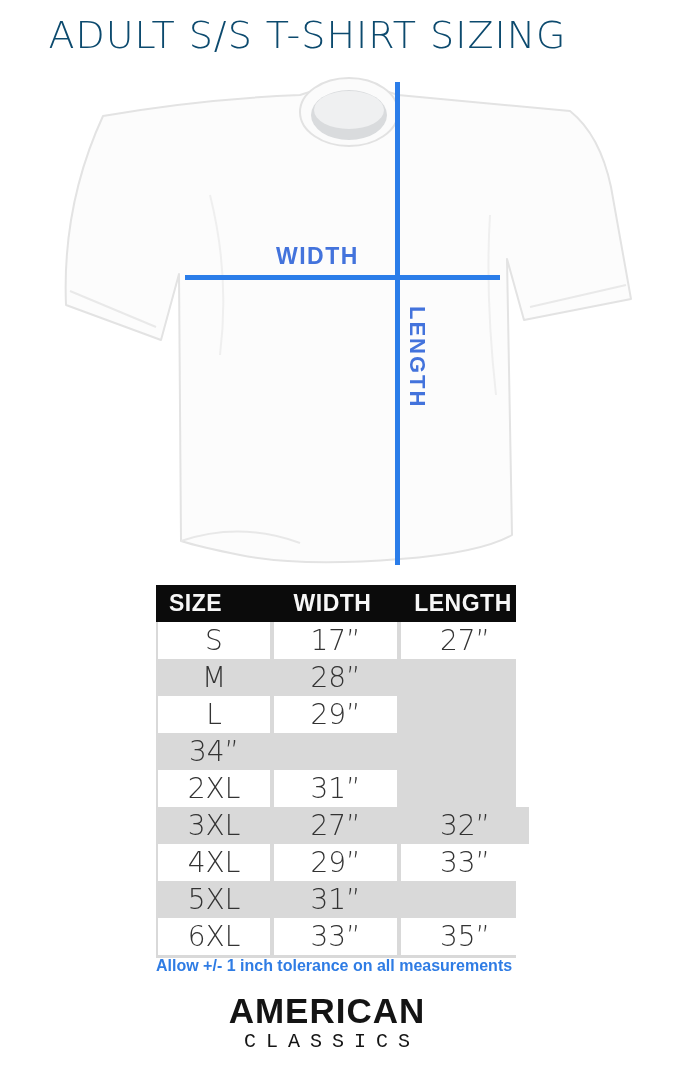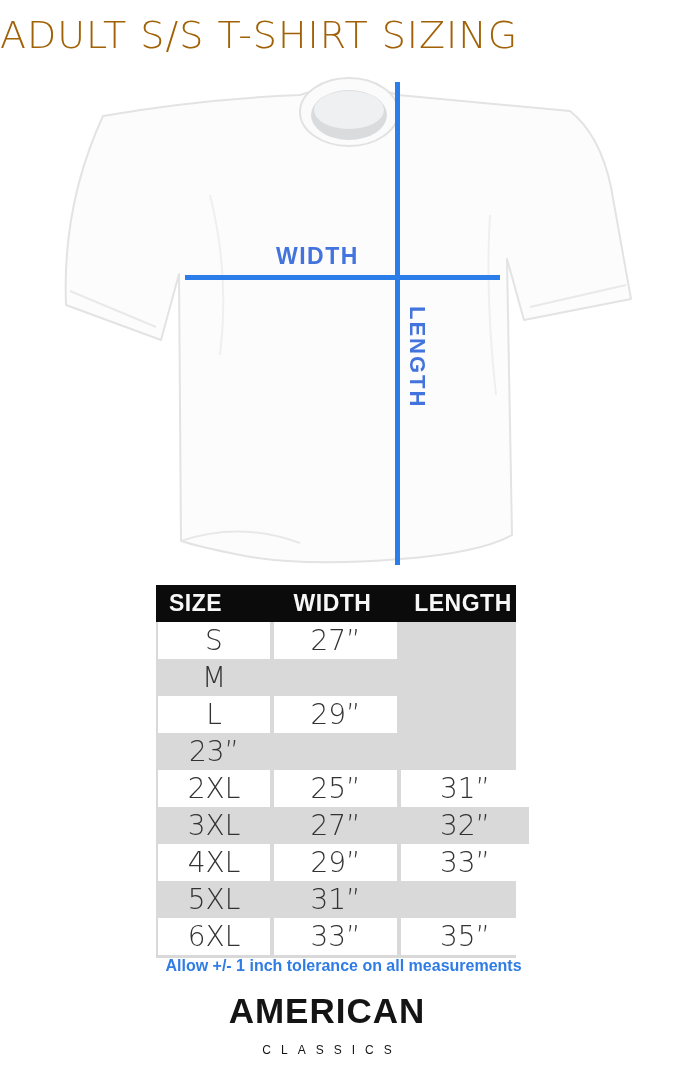--- a/index.html
+++ b/index.html
@@ -9,22 +9,22 @@
     --row_gray:#d9d9d9;
     --header_bg:#0b0b0b;
     --text_dark:#333333;
   }
   html,body{margin:0;padding:0;}
   body{
     width:687px;height:1080px;background:#ffffff;position:relative;overflow:hidden;
     font-family:"DejaVu Sans", sans-serif;
   }
   .title{
-    position:absolute;top:13px;left:0;width:615px;text-align:left;
-    font-size:38px;font-weight:200;letter-spacing:1px;color:#a16207;white-space:nowrap;
+    position:absolute;top:13px;left:0;width:615px;text-align:center;
+    font-size:38px;font-weight:200;letter-spacing:1px;color:#0c4a6e;white-space:nowrap;
   }
   
   .tee-wrap{position:absolute;left:60px;top:75px;width:580px;height:500px;}
   .tee-wrap svg{display:block;width:580px;height:500px;}
   .h-line{position:absolute;left:185px;top:275px;width:315px;height:5px;background:var(--line_blue);z-index:3;}
   .v-line{position:absolute;left:395px;top:82px;width:5px;height:483px;background:var(--line_blue);z-index:3;}
   .width-label{
     position:absolute;left:276px;top:243px;z-index:4;
     font-family:"Liberation Sans", sans-serif;font-weight:700;font-size:23px;
     letter-spacing:1.5px;color:var(--label_blue);white-space:nowrap;
@@ -46,33 +46,33 @@
   .t-header .h-mid,.t-header .h-end{text-align:center;}
   .t-body{background:var(--row_gray);padding:0 2px 3px;}
   .row{
     display:grid;grid-template-columns:112px 123px 128px;column-gap:4px;
     height:37px;text-align:center;
     font-size:28px;font-weight:200;color:var(--text_dark);
   }
   .row span{display:block;background:#ffffff;height:37px;line-height:37px;}
   .row.gray span{background:var(--row_gray);}
   .note{
-    position:absolute;left:156px;top:957px;width:375px;text-align:center;
+    position:absolute;left:156px;top:957px;width:375px;text-align:left;
     font-family:"Liberation Sans", sans-serif;font-weight:700;font-size:16px;
     color:var(--note_blue);white-space:nowrap;
   }
   
   .brand{position:absolute;left:0;top:993px;width:654px;text-align:center;color:#141414;}
   .brand-line1{
     font-family:"Liberation Sans", sans-serif;font-weight:900;font-size:35px;
     letter-spacing:1px;line-height:1;
   }
   .brand-line2{
-    font-family:Liberation Sans, sans-serif;font-weight:400;font-size:12px;
-    letter-spacing:10px;margin-right:-10px;line-height:1;display:inline-block;margin-top:16px;
+    font-family:Liberation Mono, monospace;font-weight:400;font-size:20px;
+    letter-spacing:10px;margin-right:-10px;line-height:1;display:inline-block;margin-top:4px;
   }
 </style>
 </head>
 <body>
 
 <div class="title">ADULT S/S T-SHIRT SIZING</div>
 
 <div class="tee-wrap">
   <svg viewBox="0 0 580 500">
 
@@ -113,35 +113,36 @@
 
 <div class="size-table">
   <div class="t-header">
     <span class="h-size">SIZE</span>
     <span class="h-mid">WIDTH</span>
     <span class="h-end">LENGTH</span>
   </div>
   <div class="t-body">
     <div class="row">
       <span>S</span>
+      <span>17”</span>
       <span>27”</span>
     </div>
     <div class="row gray">
       <span>M</span>
+      <span>28”</span>
     </div>
     <div class="row">
       <span>L</span>
       <span>29”</span>
     </div>
     <div class="row gray">
-      <span>23”</span>
+      <span>34”</span>
     </div>
     <div class="row">
       <span>2XL</span>
-      <span>25”</span>
       <span>31”</span>
     </div>
     <div class="row gray">
       <span>3XL</span>
       <span>27”</span>
       <span>32”</span>
     </div>
     <div class="row">
       <span>4XL</span>
       <span>29”</span>

